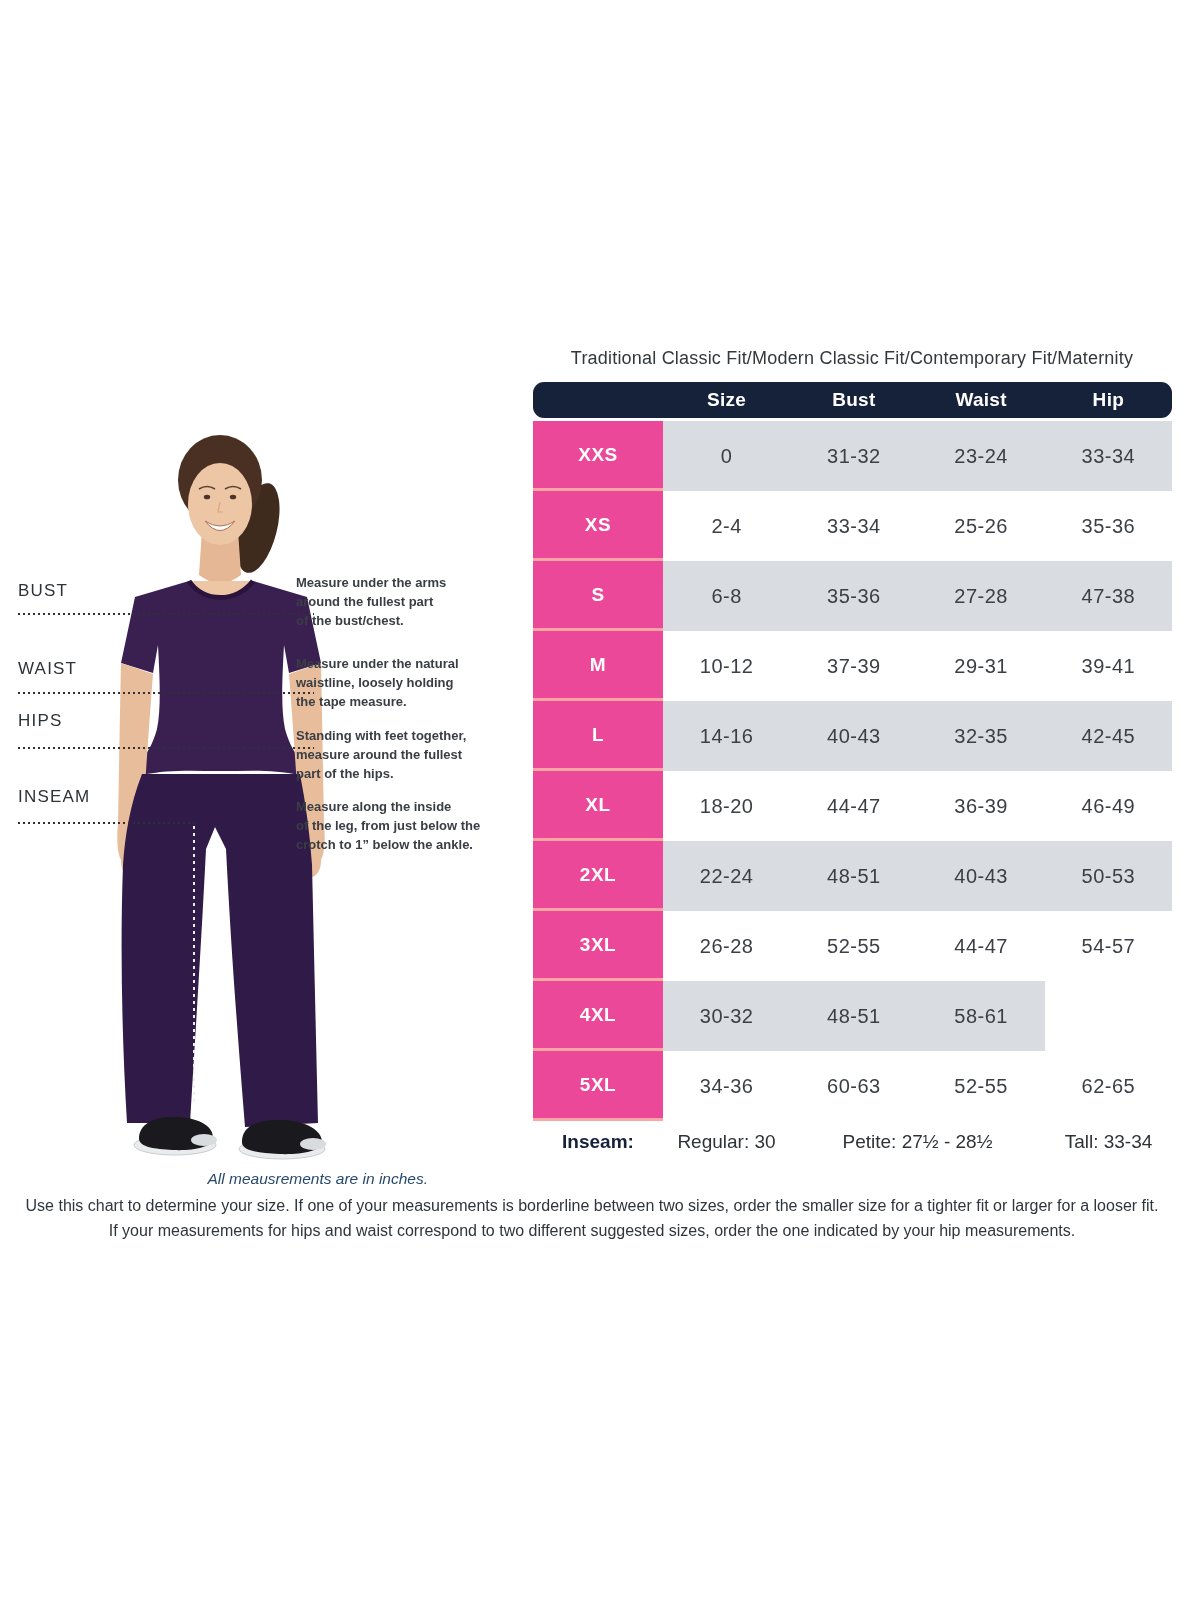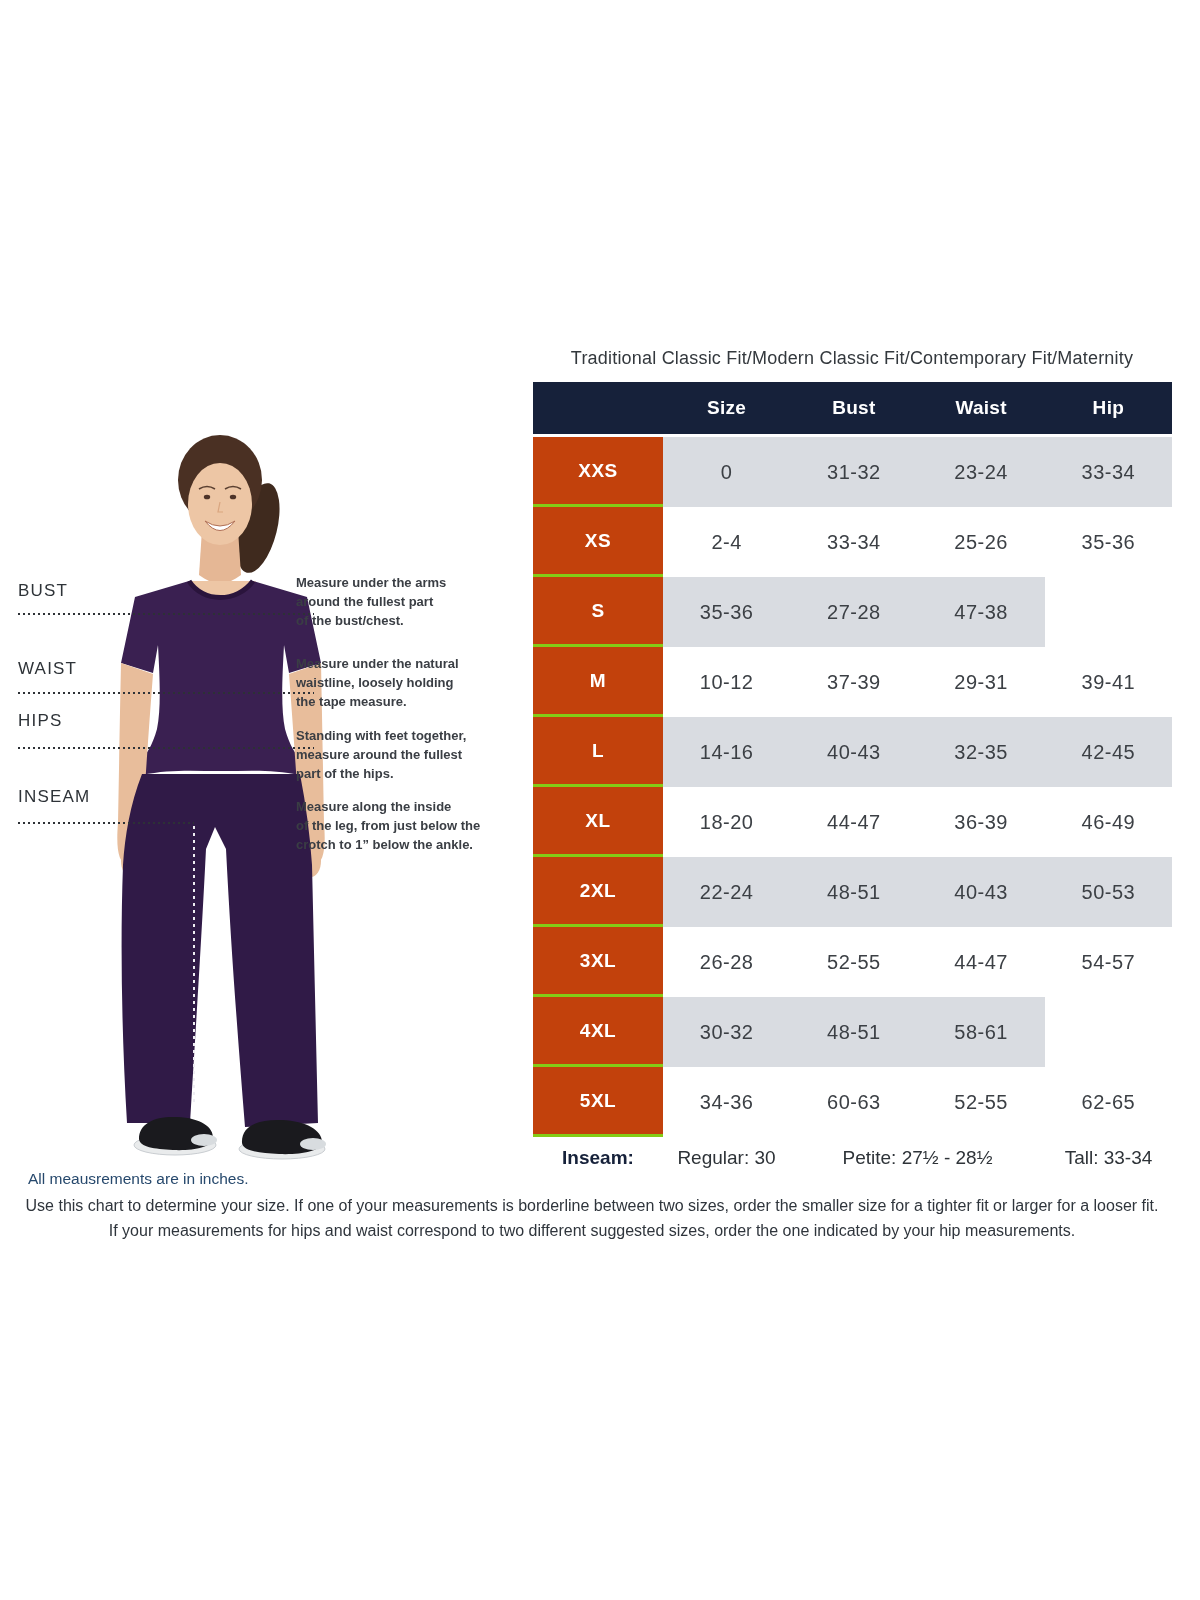--- a/index.html
+++ b/index.html
@@ -3,50 +3,50 @@
 <meta charset="utf-8">
 <style>
   html,body{margin:0;padding:0;}
   .canvas{position:relative;width:1200px;height:1600px;background:#ffffff;overflow:hidden;
           font-family:"Liberation Sans",sans-serif;}
 
   
   .chart-title{position:absolute;left:527px;top:348px;width:650px;text-align:center;
                font-size:18px;color:#33383d;letter-spacing:0.2px;}
   .size-table{position:absolute;left:533px;top:382px;width:639px;}
-  .thead{display:grid;grid-template-columns:130px 1fr 1fr 1fr 1fr;height:52px;background:#16213a;}
+  .thead{display:grid;grid-template-columns:130px 1fr 1fr 1fr 1fr;height:36px;background:#16213a;border-radius:11px;}
   .hcell{display:flex;align-items:center;justify-content:center;color:#ffffff;
          font-weight:bold;font-size:19px;letter-spacing:0.3px;}
   .tbody{margin-top:3px;}
   .size-row{display:grid;grid-template-columns:130px 1fr 1fr 1fr 1fr;height:70px;}
-  .row-label{background:#c2410c;color:#ffffff;font-weight:bold;font-size:19px;letter-spacing:0.5px;
+  .row-label{background:#ec4899;color:#ffffff;font-weight:bold;font-size:19px;letter-spacing:0.5px;
              display:flex;align-items:center;justify-content:center;
-             border-bottom:3px solid #84cc16;}
+             border-bottom:3px solid #fca5a5;}
   .cell{display:flex;align-items:center;justify-content:center;font-size:20px;color:#3c4045;
         letter-spacing:0.5px;}
   .size-row:nth-child(odd) .cell{background:#d9dce1;}
   .size-row:nth-child(even) .cell{background:#ffffff;}
   .inseam-row{display:grid;grid-template-columns:130px 127px 255px 127px;height:42px;align-items:center;}
   .icell{text-align:center;font-size:19px;color:#2e3338;}
   .ilabel{font-weight:bold;color:#16213a;}
 
   
   .model-photo{position:absolute;left:85px;top:425px;width:265px;height:735px;z-index:1;}
   .m-label{position:absolute;left:18px;font-size:17px;font-weight:500;color:#2e3338;
            letter-spacing:1.2px;z-index:3;}
   .m-line{position:absolute;left:18px;height:2px;z-index:3;
           background-image:repeating-linear-gradient(to right,#2d3136 0 2px,transparent 2px 5px);}
   .m-vline{position:absolute;width:2px;z-index:3;
           background-image:repeating-linear-gradient(to bottom,#eeedf2 0 3px,transparent 3px 7px);}
   .m-instruction{position:absolute;left:296px;width:220px;font-size:13px;
                  font-weight:bold;color:#3a3e44;line-height:19px;white-space:pre-line;z-index:2;}
 
   
-  .caption{position:absolute;left:28px;top:1170px;width:400px;text-align:left;
-           font-size:15.5px;color:#27496d;}
+  .caption{position:absolute;left:28px;top:1170px;width:400px;text-align:right;
+           font-size:15.5px;color:#27496d;font-style:italic;}
   .footer-line{position:absolute;left:0;width:1184px;text-align:center;font-size:16px;color:#2f353c;}
   .footer-1{top:1197px;}
   .footer-2{top:1222px;}
 </style>
 </head>
 <body>
 
 <div class="canvas">
 
   <svg class="model-photo" viewBox="0 0 265 735">
@@ -142,20 +142,21 @@
     </div>
         <div class="size-row">
       <div class="row-label">XS</div>
       <div class="cell">2-4</div>
       <div class="cell">33-34</div>
       <div class="cell">25-26</div>
       <div class="cell">35-36</div>
     </div>
         <div class="size-row">
       <div class="row-label">S</div>
+      <div class="cell">6-8</div>
       <div class="cell">35-36</div>
       <div class="cell">27-28</div>
       <div class="cell">47-38</div>
     </div>
         <div class="size-row">
       <div class="row-label">M</div>
       <div class="cell">10-12</div>
       <div class="cell">37-39</div>
       <div class="cell">29-31</div>
       <div class="cell">39-41</div>

